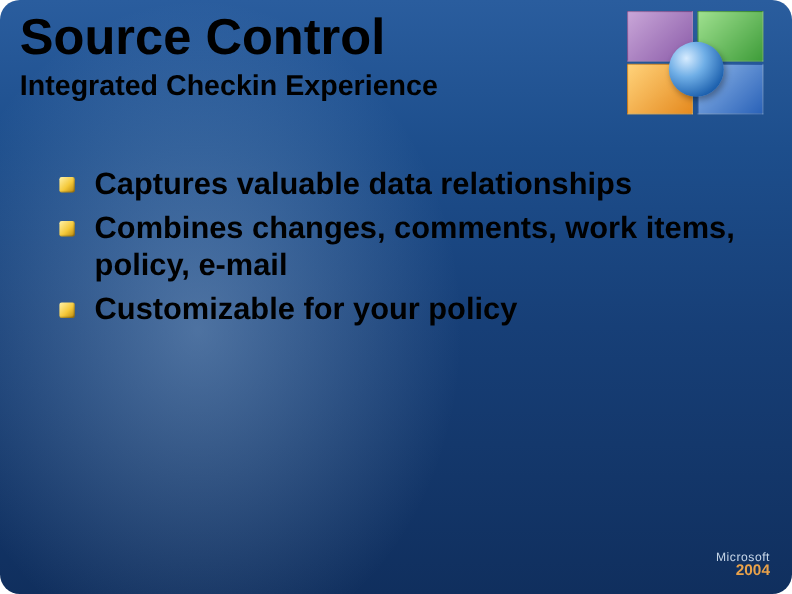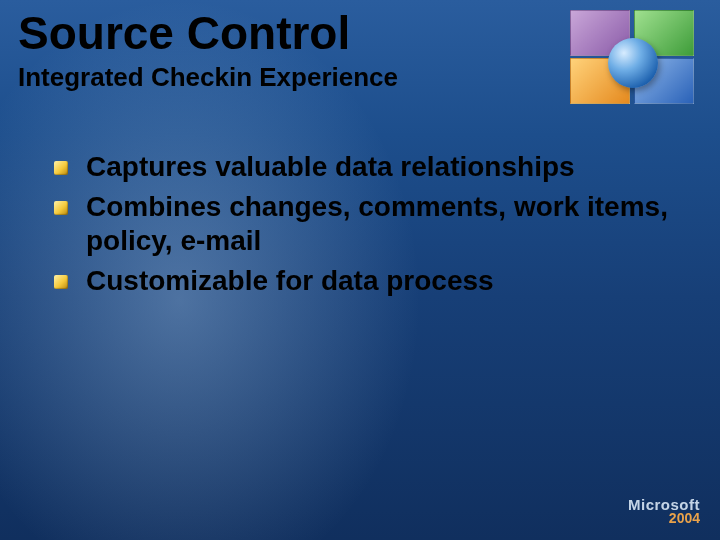--- a/index.html
+++ b/index.html
@@ -11,20 +11,21 @@
     font-family: Arial, Helvetica, sans-serif;
   }
   .slide {
     position: relative;
     width: 720px;
     height: 540px;
     background:
       radial-gradient(ellipse 400px 500px at 180px 300px, rgba(180,210,240,0.35) 0%, rgba(180,210,240,0) 60%),
       linear-gradient(180deg, #2a5d9e 0%, #1d4e8c 25%, #173f77 55%, #102f5e 100%);
     color: #000;
+    border-radius: 18px;
   }
   .title {
     position: absolute;
     left: 18px;
     top: 6px;
     font-size: 46px;
     font-weight: 700;
     color: #000;
     letter-spacing: 0px;
   }
@@ -92,22 +93,22 @@
   }
   .footer-logo {
     position: absolute;
     right: 20px;
     bottom: 14px;
     text-align: right;
     color: #d8e6f5;
     font-style: italic;
   }
   .footer-logo .ms {
-    font-size: 15px;
-    font-weight: 700;
+    font-size: 11px;
+    font-weight: 400;
     letter-spacing: 0.5px;
     opacity: 0.9;
     font-style: normal;
   }
   .footer-logo .teched {
     font-size: 22px;
     font-weight: 700;
     margin-top: -2px;
   }
   .footer-logo .teched .dot {
@@ -147,21 +148,21 @@
     <div class="bullet">
       <div class="marker"></div>
       <div class="text">Captures valuable data relationships</div>
     </div>
     <div class="bullet">
       <div class="marker"></div>
       <div class="text">Combines changes, comments, work items, policy, e-mail</div>
     </div>
     <div class="bullet">
       <div class="marker"></div>
-      <div class="text">Customizable for data process</div>
+      <div class="text">Customizable for your policy</div>
     </div>
   </div>
 
   <div class="footer-logo">
     <div class="ms">Microsoft</div>
     <div class="year">2004</div>
   </div>
 
 </div>
 

